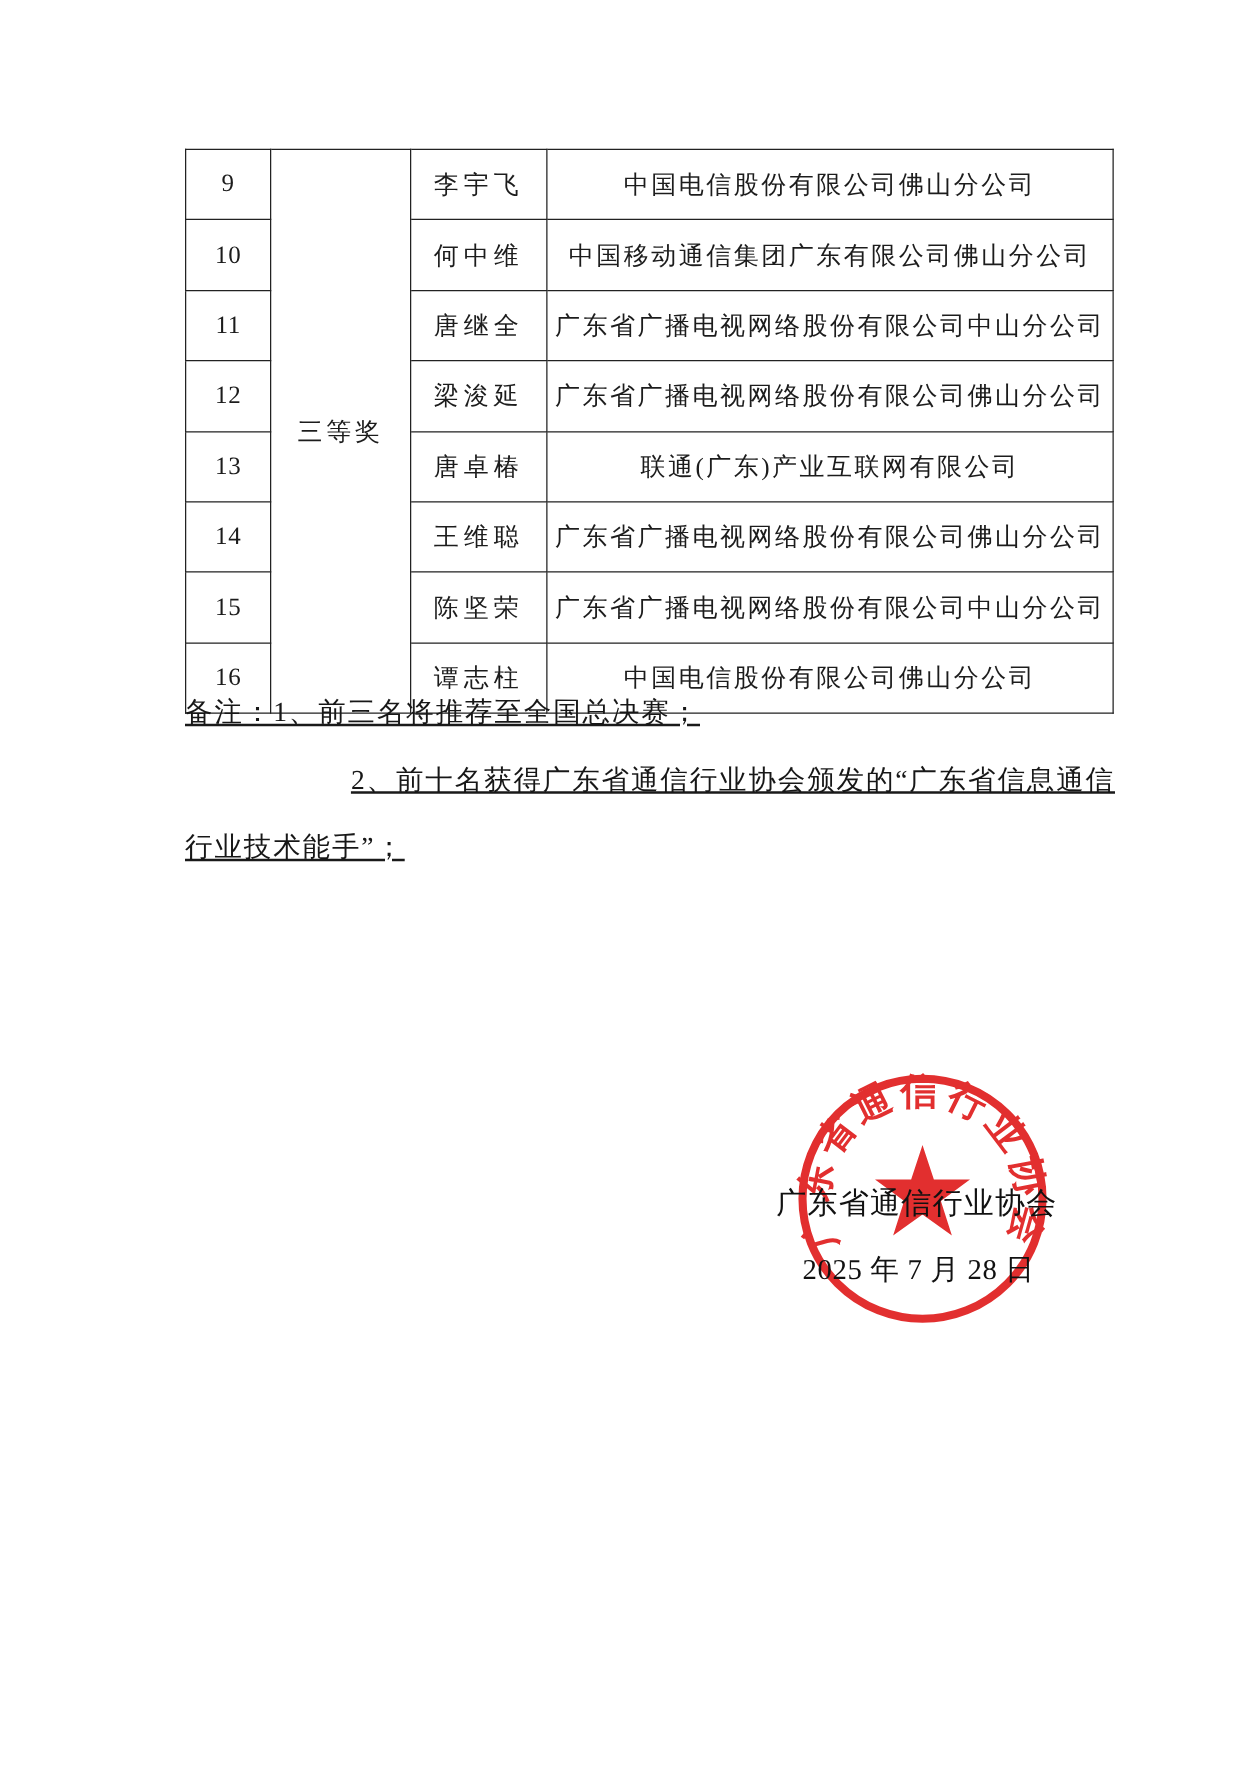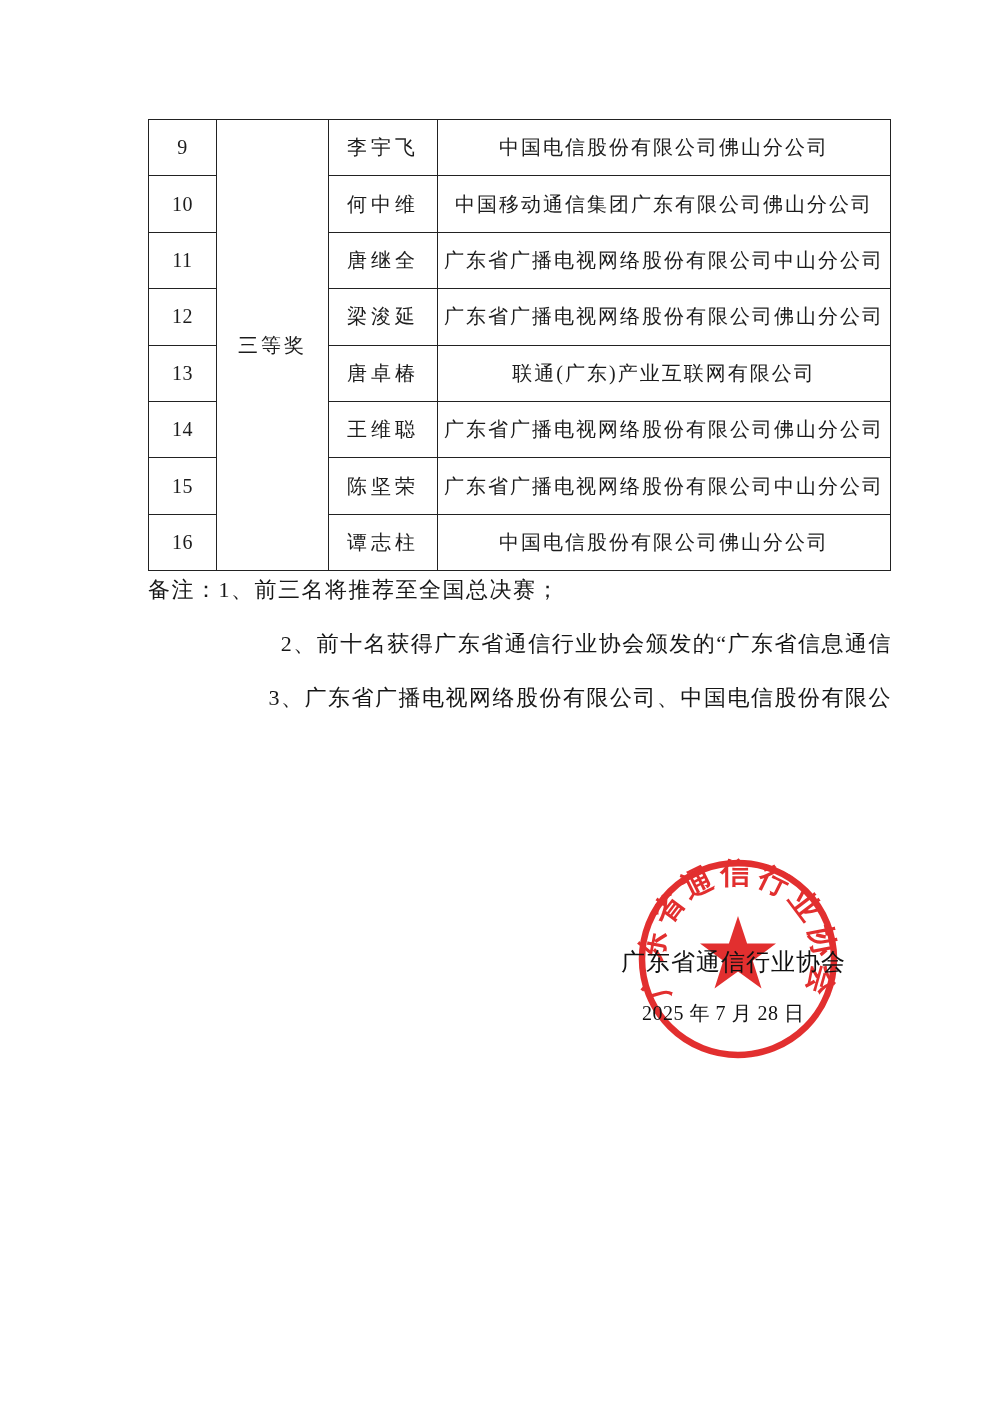--- a/index.html
+++ b/index.html
@@ -41,22 +41,23 @@
   .col-company { width: 453px; }
   .cell-rank   { font-size: 19px; letter-spacing: 0.5px; }
   .cell-award  { font-size: 21px; letter-spacing: 3px; font-family: Liberation Mono, monospace; }
   .cell-name   { letter-spacing: 4px; margin-left: 37px; }
   .cell-company{ letter-spacing: 2px; font-family: Liberation Serif, serif; }
 
   
   .notes {
     position: absolute;
     left: 148px;
-    top: 563px;
+    top: 543px;
     width: 744px;
+    text-decoration: underline;
   }
   .notes p {
     margin: 0;
     height: 54px;
     line-height: 54px;
     font-size: 22px;
     letter-spacing: 1.5px;
     color: #171717;
     white-space: nowrap;
   }
@@ -82,21 +83,21 @@
     font-size: 24px;
     letter-spacing: 1px;
     color: #111111;
     z-index: 2;
     white-space: nowrap;
   }
   .sig-date {
     position: absolute;
     left: 642px;
     top: 1000px;
-    font-size: 20px;
+    font-size: 23px;
     letter-spacing: 0.5px;
     color: #111111;
     z-index: 2;
     white-space: nowrap;
   }
 </style>
 </head>
 <body>
 
 <div class="page">
@@ -149,21 +150,21 @@
         <td class="cell-rank">16</td>
         <td class="cell-name">谭志柱</td>
         <td class="cell-company">中国电信股份有限公司佛山分公司</td>
       </tr>
     </tbody>
   </table>
 
   <div class="notes">
     <p>备注：1、前三名将推荐至全国总决赛；</p>
     <p class="indent">2、前十名获得广东省通信行业协会颁发的“广东省信息通信</p>
-    <p class="indent">3、广东省广播电视网络股份有限公司、中国电信股份有限公</p>
+    <p>行业技术能手”；</p>
   </div>
 
   <svg class="seal-svg" viewBox="0 0 204 204" xmlns="http://www.w3.org/2000/svg">
     <circle cx="102" cy="102" r="96" fill="none" stroke="#e02020" stroke-width="6.5"></circle>
     <polygon fill="#e02020" points="102,59 111.1,86.5 140,86.6 116.7,103.8 125.5,131.4 102,114.5 78.5,131.4 87.3,103.8 64,86.6 92.9,86.5"></polygon>
     <path id="seal-arc" d="M 36.2 140 A 76 76 0 1 1 167.8 140" fill="none" stroke="none"></path>
     <text font-size="30" font-weight="bold" fill="#e02020" letter-spacing="5" font-family="'Liberation Serif', serif">
       <textPath href="#seal-arc" startOffset="50%" text-anchor="middle">广东省通信行业协会</textPath>
     </text>
   </svg>

